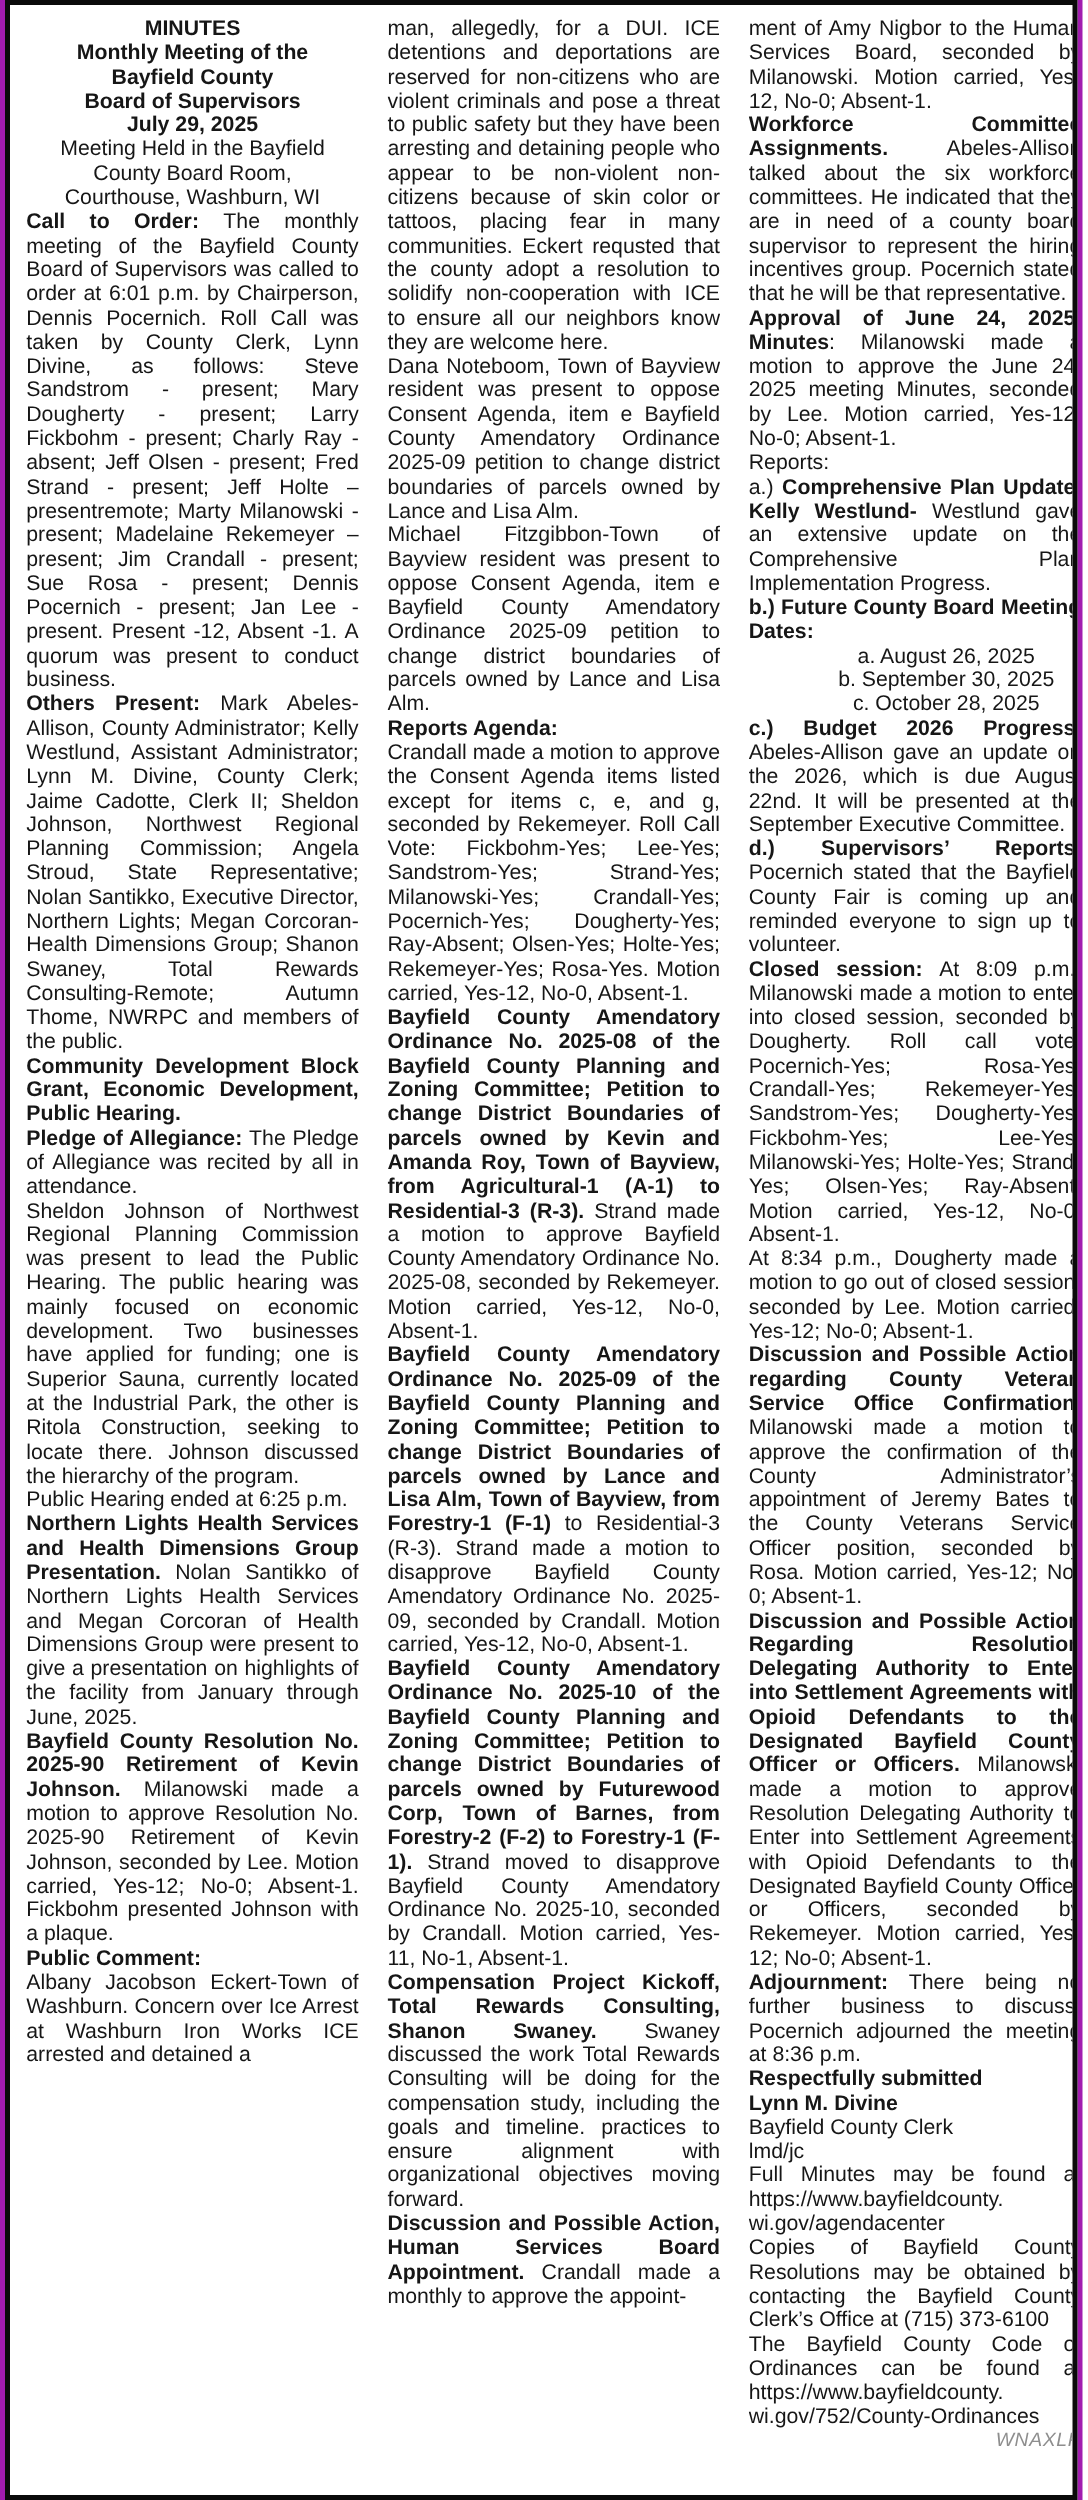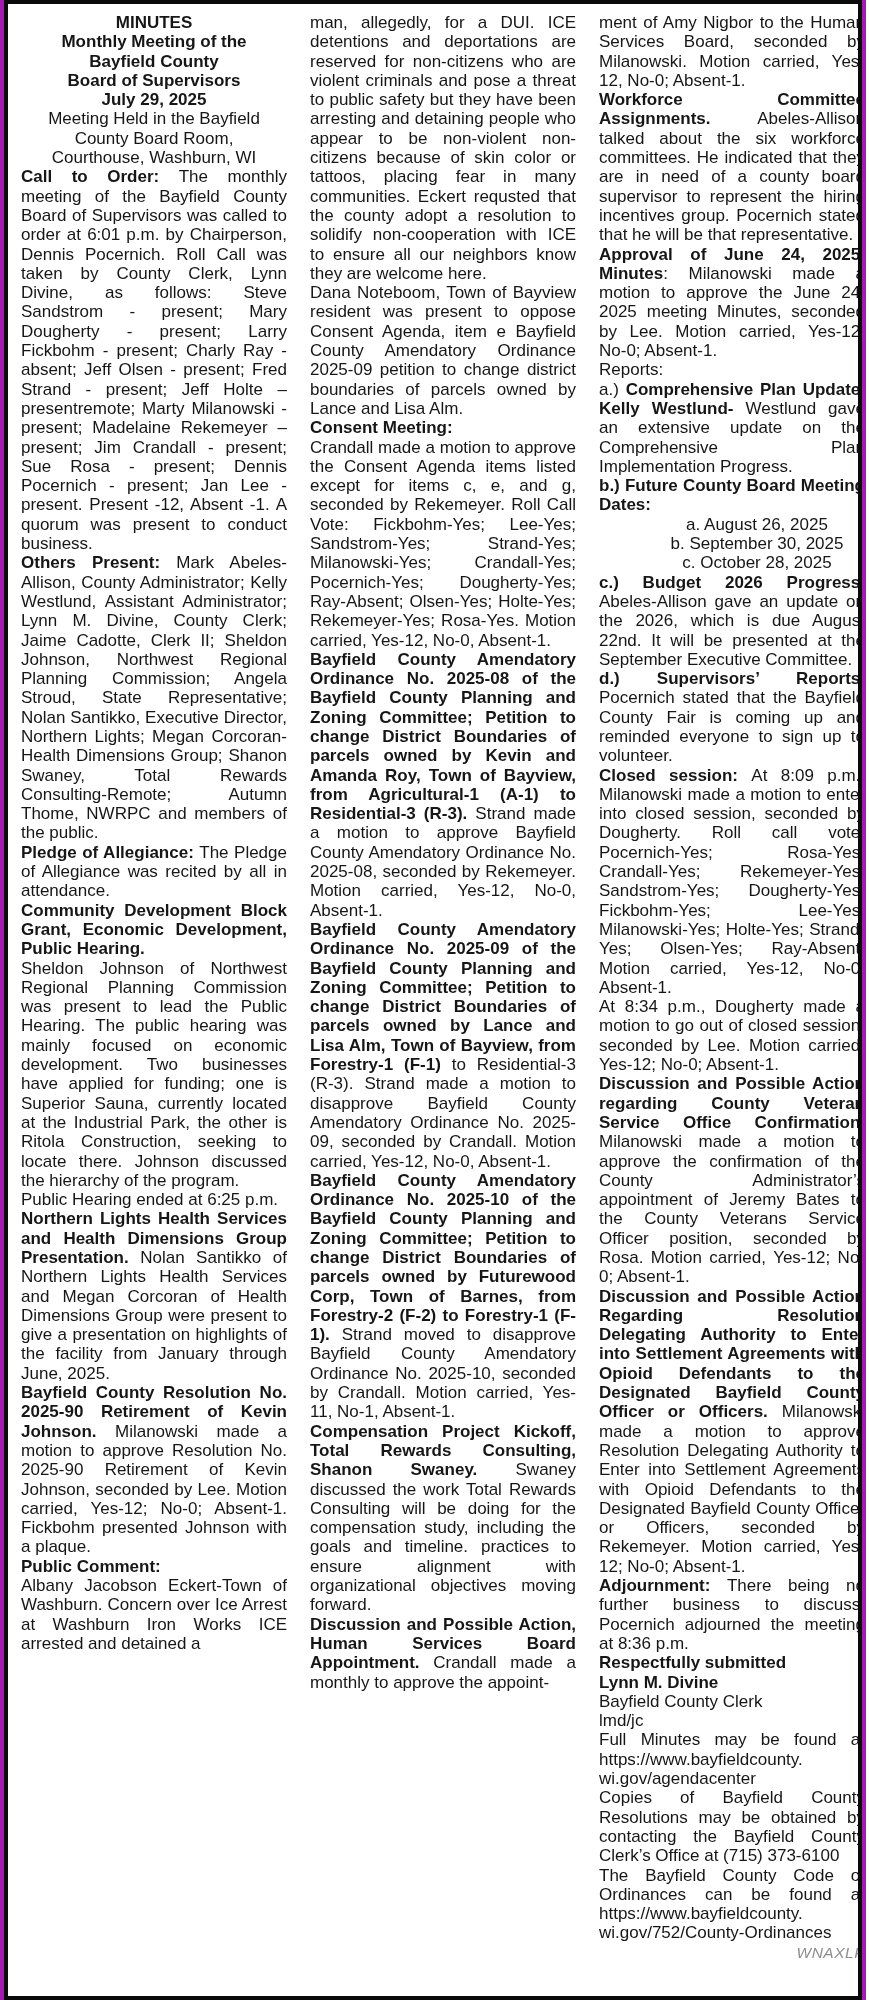--- a/index.html
+++ b/index.html
@@ -36,33 +36,34 @@
           <div class="center b">MINUTES</div>
           <div class="center b">Monthly Meeting of the</div>
           <div class="center b">Bayfield County</div>
           <div class="center b">Board of Supervisors</div>
           <div class="center b">July 29, 2025</div>
           <div class="center">Meeting Held in the Bayfield</div>
           <div class="center">County Board Room,</div>
           <div class="center">Courthouse, Washburn, WI</div>
           <p class="para"><span class="b">Call to Order: </span><span class="r">The monthly meeting of the Bayfield County Board of Supervisors was called to order at 6:01 p.m. by Chairperson, Dennis Pocernich. Roll Call was taken by County Clerk, Lynn Divine, as follows: Steve Sandstrom - present; Mary Dougherty - present; Larry Fickbohm - present; Charly Ray - absent; Jeff Olsen - present; Fred Strand - present; Jeff Holte – presentremote; Marty Milanowski - present; Madelaine Rekemeyer – present; Jim Crandall - present; Sue Rosa - present; Dennis Pocernich - present; Jan Lee - present. Present -12, Absent -1. A quorum was present to conduct business.</span></p>
           <p class="para"><span class="b">Others Present: </span><span class="r">Mark Abeles-Allison, County Administrator; Kelly Westlund, Assistant Administrator; Lynn M. Divine, County Clerk; Jaime Cadotte, Clerk II; Sheldon Johnson, Northwest Regional Planning Commission; Angela Stroud, State Representative; Nolan Santikko, Executive Director, Northern Lights; Megan Corcoran-Health Dimensions Group; Shanon Swaney, Total Rewards Consulting-Remote; Autumn Thome, NWRPC and members of the public.</span></p>
+          <p class="para"><span class="b">Community Development Block Grant, Economic Development, Public Hearing.</span></p>
           <p class="para"><span class="b">Pledge of Allegiance: </span><span class="r">The Pledge of Allegiance was recited by all in attendance.</span></p>
-          <p class="para"><span class="b">Community Development Block Grant, Economic Development, Public Hearing.</span></p>
           <p class="para"><span class="r">Sheldon Johnson of Northwest Regional Planning Commission was present to lead the Public Hearing. The public hearing was mainly focused on economic development. Two businesses have applied for funding; one is Superior Sauna, currently located at the Industrial Park, the other is Ritola Construction, seeking to locate there. Johnson discussed the hierarchy of the program.</span></p>
           <p class="para"><span class="r">Public Hearing ended at 6:25 p.m.</span></p>
           <p class="para"><span class="b">Northern Lights Health Services and Health Dimensions Group Presentation. </span><span class="r">Nolan Santikko of Northern Lights Health Services and Megan Corcoran of Health Dimensions Group were present to give a presentation on highlights of the facility from January through June, 2025.</span></p>
           <p class="para"><span class="b">Bayfield County Resolution No. 2025-90 Retirement of Kevin Johnson. </span><span class="r">Milanowski made a motion to approve Resolution No. 2025-90 Retirement of Kevin Johnson, seconded by Lee. Motion carried, Yes-12; No-0; Absent-1. Fickbohm presented Johnson with a plaque.</span></p>
           <p class="para"><span class="b">Public Comment:</span></p>
           <p class="para"><span class="r">Albany Jacobson Eckert-Town of Washburn. Concern over Ice Arrest at Washburn Iron Works ICE arrested and detained a</span></p>
         </div>
         <div class="col">
           <p class="para"><span class="r">man, allegedly, for a DUI. ICE detentions and deportations are reserved for non-citizens who are violent criminals and pose a threat to public safety but they have been arresting and detaining people who appear to be non-violent non-citizens because of skin color or tattoos, placing fear in many communities. Eckert requsted that the county adopt a resolution to solidify non-cooperation with ICE to ensure all our neighbors know they are welcome here.</span></p>
           <p class="para"><span class="r">Dana Noteboom, Town of Bayview resident was present to oppose Consent Agenda, item e Bayfield County Amendatory Ordinance 2025-09 petition to change district boundaries of parcels owned by Lance and Lisa Alm.</span></p>
-          <p class="para"><span class="b">Consent Meeting:</span></p>
+          <p class="para"><span class="r">Michael Fitzgibbon-Town of Bayview resident was present to oppose Consent Agenda, item e Bayfield County Amendatory Ordinance 2025-09 petition to change district boundaries of parcels owned by Lance and Lisa Alm.</span></p>
+          <p class="para"><span class="b">Reports Agenda:</span></p>
           <p class="para"><span class="r">Crandall made a motion to approve the Consent Agenda items listed except for items c, e, and g, seconded by Rekemeyer. Roll Call Vote: Fickbohm-Yes; Lee-Yes; Sandstrom-Yes; Strand-Yes; Milanowski-Yes; Crandall-Yes; Pocernich-Yes; Dougherty-Yes; Ray-Absent; Olsen-Yes; Holte-Yes; Rekemeyer-Yes; Rosa-Yes. Motion carried, Yes-12, No-0, Absent-1.</span></p>
           <p class="para"><span class="b">Bayfield County Amendatory Ordinance No. 2025-08 of the Bayfield County Planning and Zoning Committee; Petition to change District Boundaries of parcels owned by Kevin and Amanda Roy, Town of Bayview, from Agricultural-1 (A-1) to Residential-3 (R-3). </span><span class="r">Strand made a motion to approve Bayfield County Amendatory Ordinance No. 2025-08, seconded by Rekemeyer. Motion carried, Yes-12, No-0, Absent-1.</span></p>
           <p class="para"><span class="b">Bayfield County Amendatory Ordinance No. 2025-09 of the Bayfield County Planning and Zoning Committee; Petition to change District Boundaries of parcels owned by Lance and Lisa Alm, Town of Bayview, from Forestry-1 (F-1) </span><span class="r">to Residential-3 (R-3). Strand made a motion to disapprove Bayfield County Amendatory Ordinance No. 2025-09, seconded by Crandall. Motion carried, Yes-12, No-0, Absent-1.</span></p>
           <p class="para"><span class="b">Bayfield County Amendatory Ordinance No. 2025-10 of the Bayfield County Planning and Zoning Committee; Petition to change District Boundaries of parcels owned by Futurewood Corp, Town of Barnes, from Forestry-2 (F-2) to Forestry-1 (F-1). </span><span class="r">Strand moved to disapprove Bayfield County Amendatory Ordinance No. 2025-10, seconded by Crandall. Motion carried, Yes-11, No-1, Absent-1.</span></p>
           <p class="para"><span class="b">Compensation Project Kickoff, Total Rewards Consulting, Shanon Swaney. </span><span class="r">Swaney discussed the work Total Rewards Consulting will be doing for the compensation study, including the goals and timeline. practices to ensure alignment with organizational objectives moving forward.</span></p>
           <p class="para"><span class="b">Discussion and Possible Action, Human Services Board Appointment. </span><span class="r">Crandall made a monthly to approve the appoint-</span></p>
         </div>
         <div class="col">
           <p class="para"><span class="r">ment of Amy Nigbor to the Human Services Board, seconded by Milanowski. Motion carried, Yes-12, No-0; Absent-1.</span></p>
           <p class="para"><span class="b">Workforce Committee Assignments. </span><span class="r">Abeles-Allison talked about the six workforce committees. He indicated that they are in need of a county board supervisor to represent the hiring incentives group. Pocernich stated that he will be that representative.</span></p>

